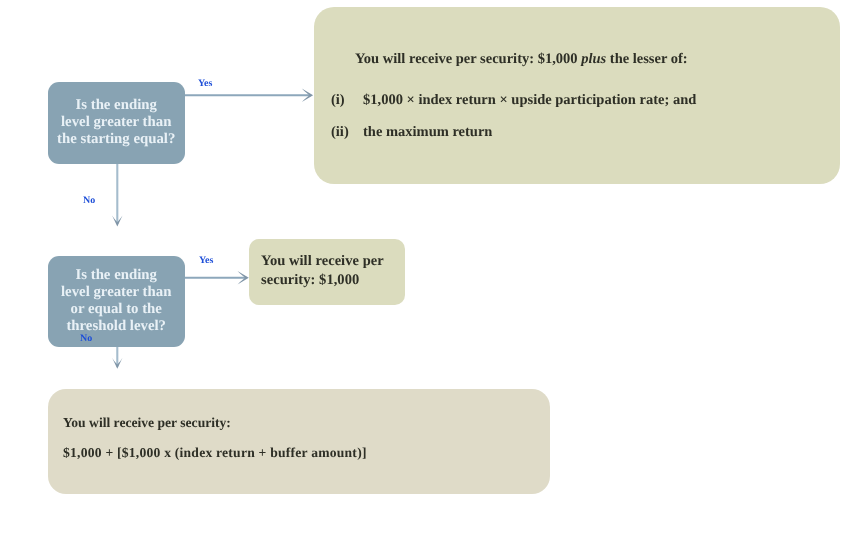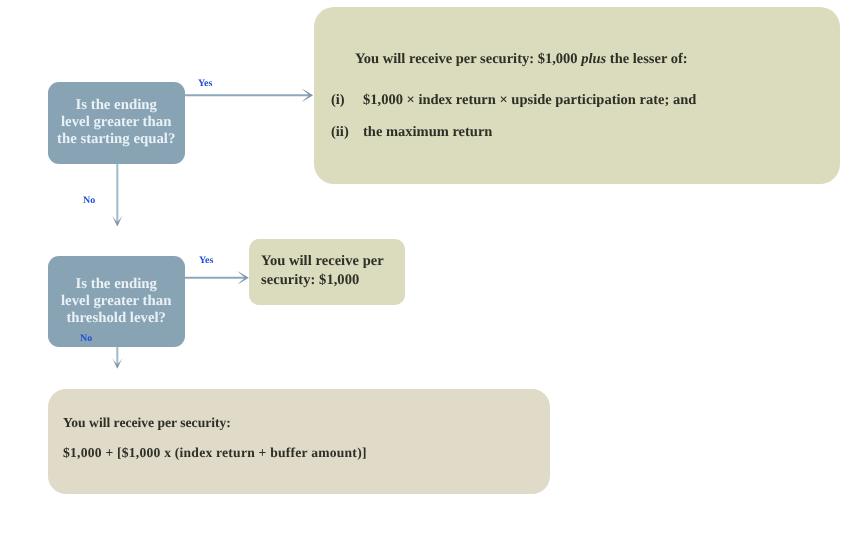--- a/index.html
+++ b/index.html
@@ -66,20 +66,21 @@
       <div>Is the ending</div>
       <div>level greater than</div>
       <div>the starting equal?</div>
     </div>
   </div>
 
   <div class="node decision" id="d2">
     <div>
       <div>Is the ending</div>
       <div>level greater than</div>
+      <div>or equal to the</div>
       <div>threshold level?</div>
     </div>
   </div>
 
   <div class="node outcome" id="o1">
     <div class="lead"><span>You will receive per security: $1,000 </span><em>plus</em><span> the lesser of:</span></div>
     <div class="row" style="left:17px;top:94.5px;">
       <span class="mk">(i)</span>
       <span class="tx">$1,000 × index return × upside participation rate; and</span>
     </div>

